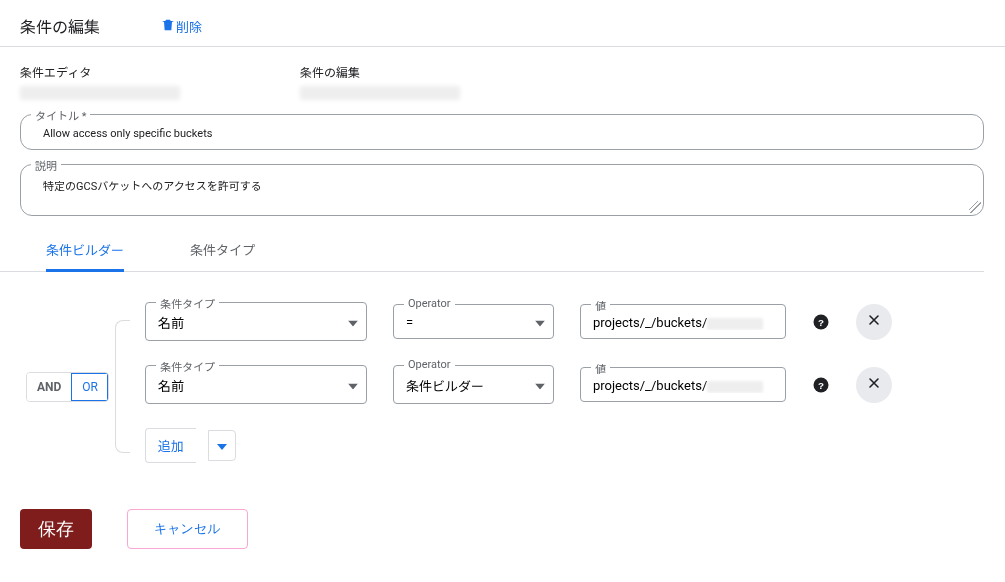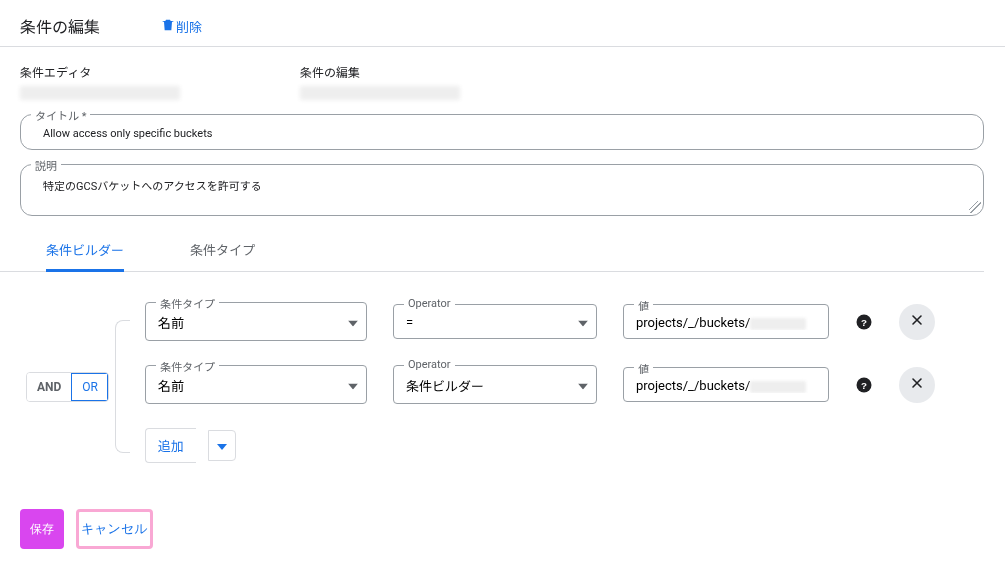--- a/index.html
+++ b/index.html
@@ -164,21 +164,21 @@
   }
   .sel-field {
     position: relative;
     border: 1px solid #9aa0a6;
     border-radius: 4px;
     padding: 10px 30px 8px 12px;
     background: #fff;
     cursor: pointer;
   }
   .sel-field.w-type { width: 222px; }
-  .sel-field.w-op { width: 204px; }
+  .sel-field.w-op { width: 161px; }
   .sel-field.w-val { width: 206px; padding-right: 10px; cursor: text; }
   .sel-field .float-label {
     position: absolute;
     top: -8px; left: 10px;
     background: #fff; padding: 0 4px;
     font-size: 11px; color: #5f6368;
   }
   .sel-field .value { font-size: 13px; color: #000000; white-space: nowrap; overflow: hidden; }
   .sel-field .value .redact {
     display:inline-block;
@@ -228,36 +228,37 @@
     display:flex; align-items:center;
     background:#fff;
     cursor:pointer;
   }
   .footer {
     display: flex;
     gap: 12px;
     padding: 36px 20px 18px 20px;
   }
   .btn-primary {
-    background: #d946ef;
+    background: #7f1d1d;
     color: #fff;
     border: none;
     border-radius: 4px;
-    padding: 8px 10px;
-    font-size: 12px;
+    padding: 8px 18px;
+    font-size: 18px;
     cursor: pointer;
   }
   .btn-secondary {
     background: #fff;
     color: #1a73e8;
-    border: 3px solid #f9a8d4;
+    border: 1px solid #f9a8d4;
     border-radius: 4px;
-    padding: 8px 2px;
-    font-size: 13px;
-    cursor: pointer;
+    padding: 8px 26px;
+    font-size: 13px;
+    cursor: pointer;
+    margin-left: 23px;
   }
 </style>
 </head>
 <body>
 
 <div class="header">
   <div class="header-title">条件の編集</div>
   <div class="delete-btn">
     <span>
       <svg width="16" height="16" viewBox="0 0 24 24">

